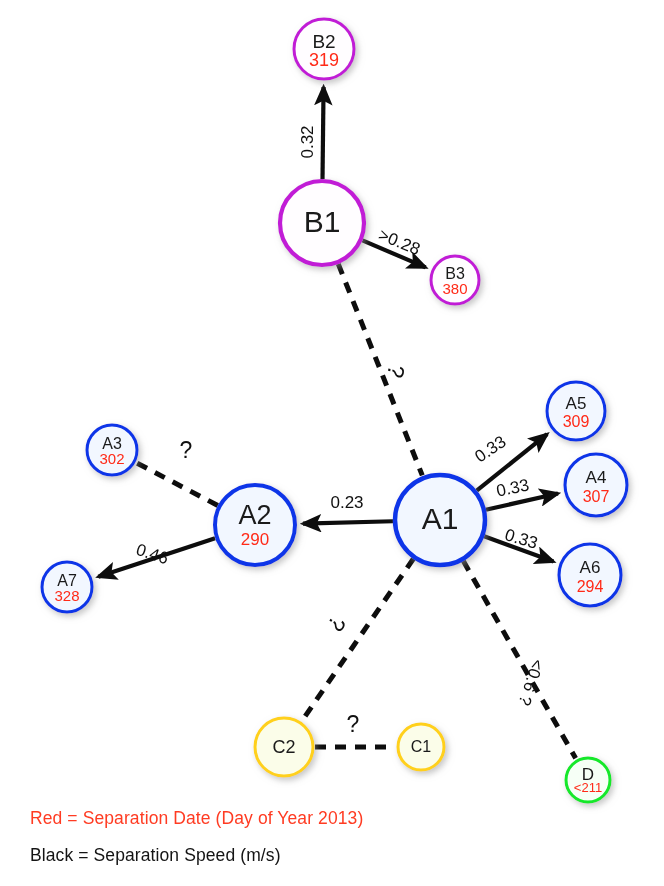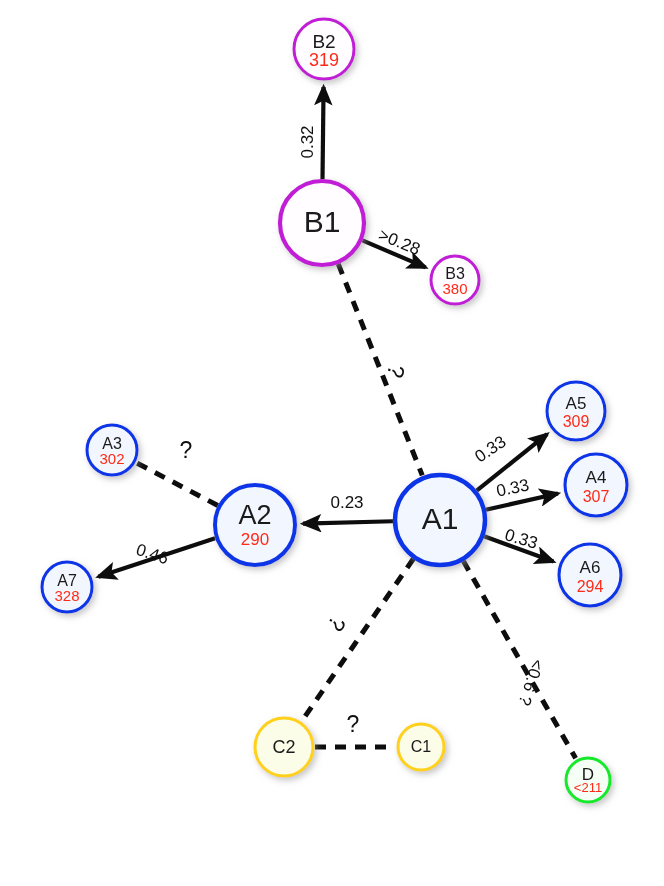--- a/index.html
+++ b/index.html
@@ -172,13 +172,15 @@
         <text x="152" y="555" class="edge-label" transform="rotate(18,152,555)">0.46</text>
         <text x="491" y="450" class="edge-label" transform="rotate(-34,491,450)">0.33</text>
         <text x="513" y="489" class="edge-label" transform="rotate(-12,513,489)">0.33</text>
         <text x="521" y="540" class="edge-label" transform="rotate(17,521,540)">0.33</text>
         <text x="335" y="623" class="qmark" transform="rotate(118,335,623)">?</text>
         <text x="353" y="726" class="qmark" transform="rotate(0,353,726)">?</text>
         <text x="530" y="682" class="edge-label" transform="rotate(108,530,682)">&lt;0.6 ?</text>
       </g>
   </svg>
 
+  <div class="legend-line" id="legend-red">Red = Separation Date (Day of Year 2013)</div>
+  <div class="legend-line" id="legend-black">Black = Separation Speed (m/s)</div>
 </div>
 
 </body></html>

